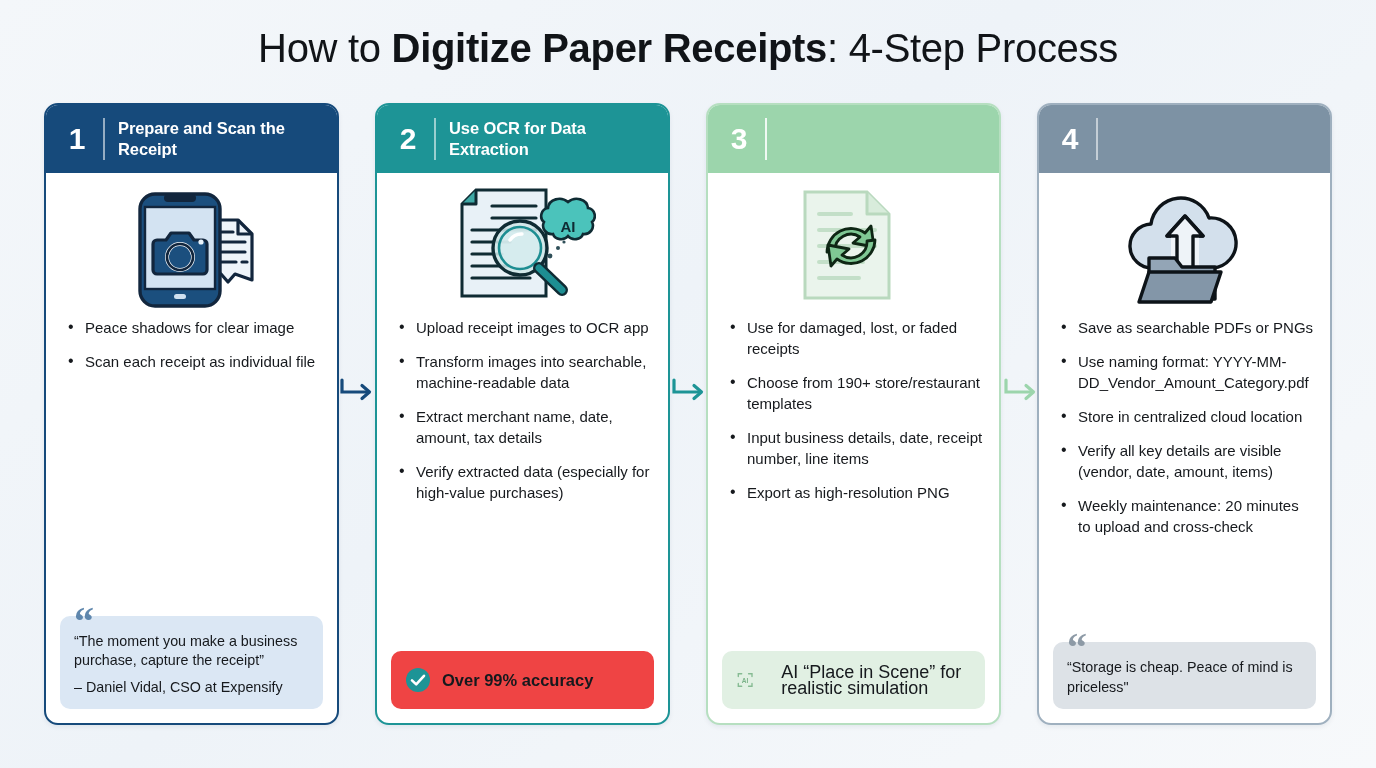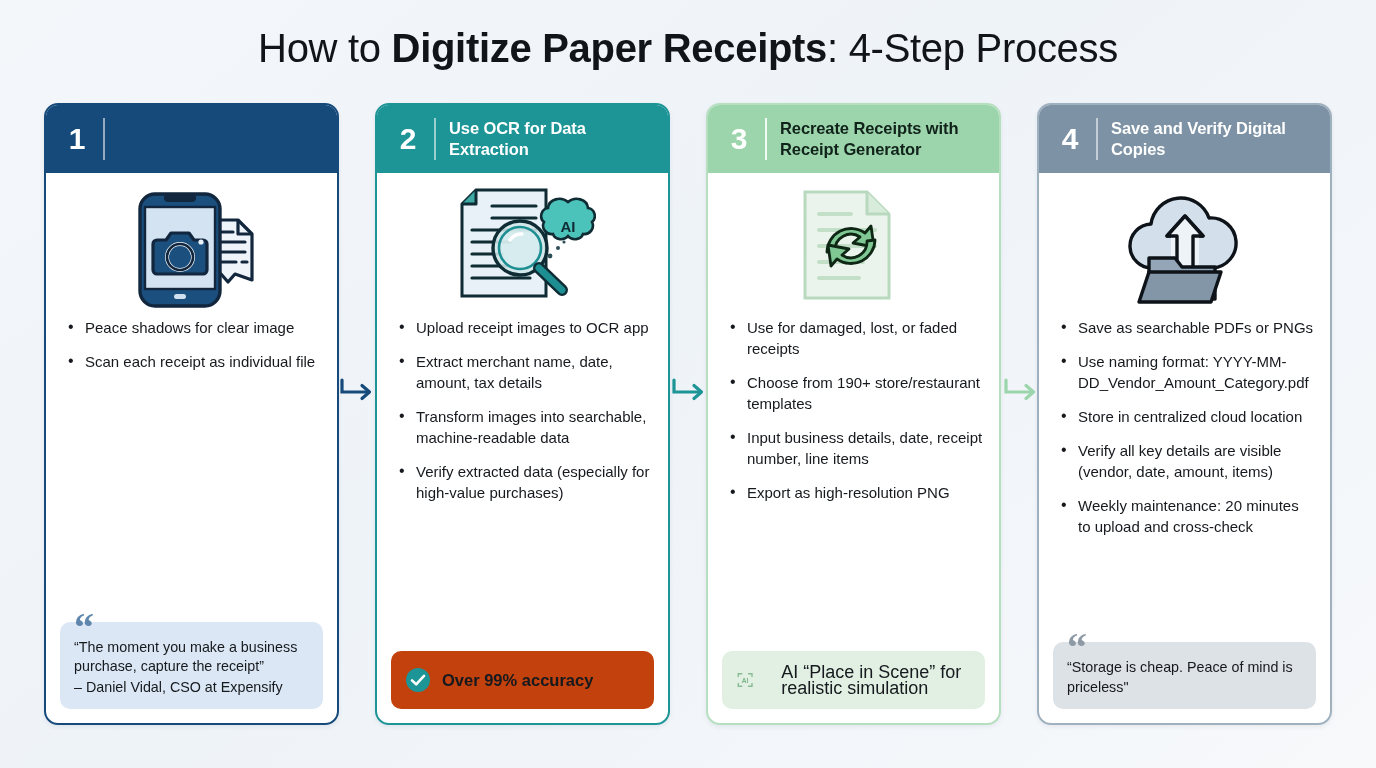--- a/index.html
+++ b/index.html
@@ -106,28 +106,28 @@
   }
   .q1 { background: #dbe7f4; }
   .q4 { background: #dde2e7; }
   .quote-mark {
     position: absolute; top: -14px; left: 14px;
     font-size: 40px; line-height: 40px; font-weight: 700;
     font-family: "Liberation Serif", serif;
     color: #5f87ad;
   }
   .q4 .quote-mark { color: #8d9aa6; }
-  .quote-attr { display: block; margin-top: 1px; }
+  .quote-attr { display: block; margin-top: 7px; }
 
   .badge {
     border-radius: 10px;
     display: flex; align-items: center; gap: 11px;
     padding: 16px 14px;
   }
-  .b2 { background: #c2410c; }
+  .b2 { background: #ef4444; }
   .b3 { background: #e1f0e3; padding: 13px 14px; }
   .badge-text { font-size: 16.5px; font-weight: 700; color: #16191d; line-height: 20px; }
   .b3 .badge-text { font-size: 18px; font-weight: 400; line-height: 16px; margin-left: 16px; }
 
   
   .arrow { position: absolute; top: 378px; width: 36px; height: 28px; }
   .arrow.a1 { left: 340px; }
   .arrow.a2 { left: 672px; }
   .arrow.a3 { left: 1004px; }
 </style>
@@ -139,20 +139,21 @@
   <h1 class="title">
     <span>How to </span><b>Digitize Paper Receipts</b><span>: 4-Step Process</span>
   </h1>
 
   <div class="cards">
 
     <div class="card c1">
       <div class="card-head">
         <div class="step-num">1</div>
         <div class="head-div"></div>
+        <div class="head-title">Prepare and Scan the Receipt</div>
       </div>
       <div class="art">
         <svg width="132" height="124" viewBox="0 0 132 124">
           <path d="M88 36 L112 36 L126 50 L126 96 L109 90 L102 98 L95 90 L88 98 L88 36 Z" fill="#eef4fa" stroke="#12263d" stroke-width="3.2" stroke-linejoin="round"></path>
           <path d="M112 36 L112 50 L126 50" fill="none" stroke="#12263d" stroke-width="3.2" stroke-linejoin="round"></path>
           <g stroke="#12263d" stroke-width="3.2" stroke-linecap="round">
             <line x1="94" y1="48" x2="107" y2="48"></line>
             <line x1="94" y1="58" x2="119" y2="58"></line>
             <line x1="94" y1="68" x2="119" y2="68"></line>
             <line x1="94" y1="78" x2="110" y2="78"></line>
@@ -211,40 +212,39 @@
           <text x="118" y="48" font-family="Liberation Sans, sans-serif" font-size="15" font-weight="700" fill="#0f2b33" text-anchor="middle">AI</text>
           <g fill="#2f4f58">
             <circle cx="100" cy="72" r="2.4"></circle>
             <circle cx="108" cy="64" r="2"></circle>
             <circle cx="114" cy="58" r="1.6"></circle>
           </g>
         </svg>
       </div>
       <ul class="bullets">
         <li>Upload receipt images to OCR app</li>
+        <li>Transform images into searchable, machine-readable data</li>
         <li>Extract merchant name, date, amount, tax details</li>
-        <li>Transform images into searchable, machine-readable data</li>
         <li>Verify extracted data (especially for high-value purchases)</li>
       </ul>
       <div class="foot">
         <div class="badge b2">
           <svg width="26" height="26" viewBox="0 0 26 26">
             <circle cx="13" cy="13" r="12" fill="#1d9496"></circle>
             <path d="M7 13.4 L11.2 17.4 L19 8.8" fill="none" stroke="#ffffff" stroke-width="2.6" stroke-linecap="round" stroke-linejoin="round"></path>
           </svg>
           <span class="badge-text">Over 99% accuracy</span>
         </div>
       </div>
     </div>
 
     <div class="card c3">
       <div class="card-head">
         <div class="step-num">3</div>
         <div class="head-div"></div>
-        <div class="head-title">Recreate Receipts with Receipt Generator</div>
       </div>
       <div class="art">
         <svg width="130" height="124" viewBox="0 0 130 124">
           <path d="M16 8 L78 8 L100 30 L100 114 L16 114 Z" fill="#eaf4ec" stroke="#b9d9be" stroke-width="3"></path>
           <path d="M78 8 L78 30 L100 30" fill="#d8ecdb" stroke="#b9d9be" stroke-width="3" stroke-linejoin="round"></path>
           <g stroke="#c3dfc8" stroke-width="4" stroke-linecap="round">
             <line x1="30" y1="30" x2="62" y2="30"></line>
             <line x1="30" y1="46" x2="86" y2="46"></line>
             <line x1="30" y1="62" x2="86" y2="62"></line>
             <line x1="30" y1="78" x2="74" y2="78"></line>
@@ -275,21 +275,20 @@
           </svg>
           <span class="badge-text">AI “Place in Scene” for realistic simulation</span>
         </div>
       </div>
     </div>
 
     <div class="card c4">
       <div class="card-head">
         <div class="step-num">4</div>
         <div class="head-div"></div>
-        <div class="head-title">Save and Verify Digital Copies</div>
       </div>
       <div class="art">
         <svg width="132" height="124" viewBox="0 0 132 124">
           <path d="M34 84 a22 22 0 0 1 -2 -44 a30 30 0 0 1 58 -6 a22 22 0 0 1 4 50 z" fill="#d3e0ec" stroke="#0d1318" stroke-width="3.4" stroke-linejoin="round"></path>
           <path d="M66 84 V44" stroke="#0d1318" stroke-width="3.4"></path>
           <path d="M66 32 L84 52 H48 Z" fill="#eef3f8" stroke="#0d1318" stroke-width="3.4" stroke-linejoin="round"></path>
           <path d="M52 46 h28 v38 h-28 z" fill="#eef3f8" stroke="none"></path>
           <path d="M66 32 L84 52 H74 V86 H58 V52 H48 Z" fill="#eef3f8" stroke="#0d1318" stroke-width="3.4" stroke-linejoin="round"></path>
           <path d="M30 74 h26 l7 9 h33 v32 h-66 z" fill="#93a5b6" stroke="#0d1318" stroke-width="3.4" stroke-linejoin="round"></path>
           <path d="M30 88 h72 l-10 30 h-72 z" fill="#8396a8" stroke="#0d1318" stroke-width="3.4" stroke-linejoin="round"></path>

